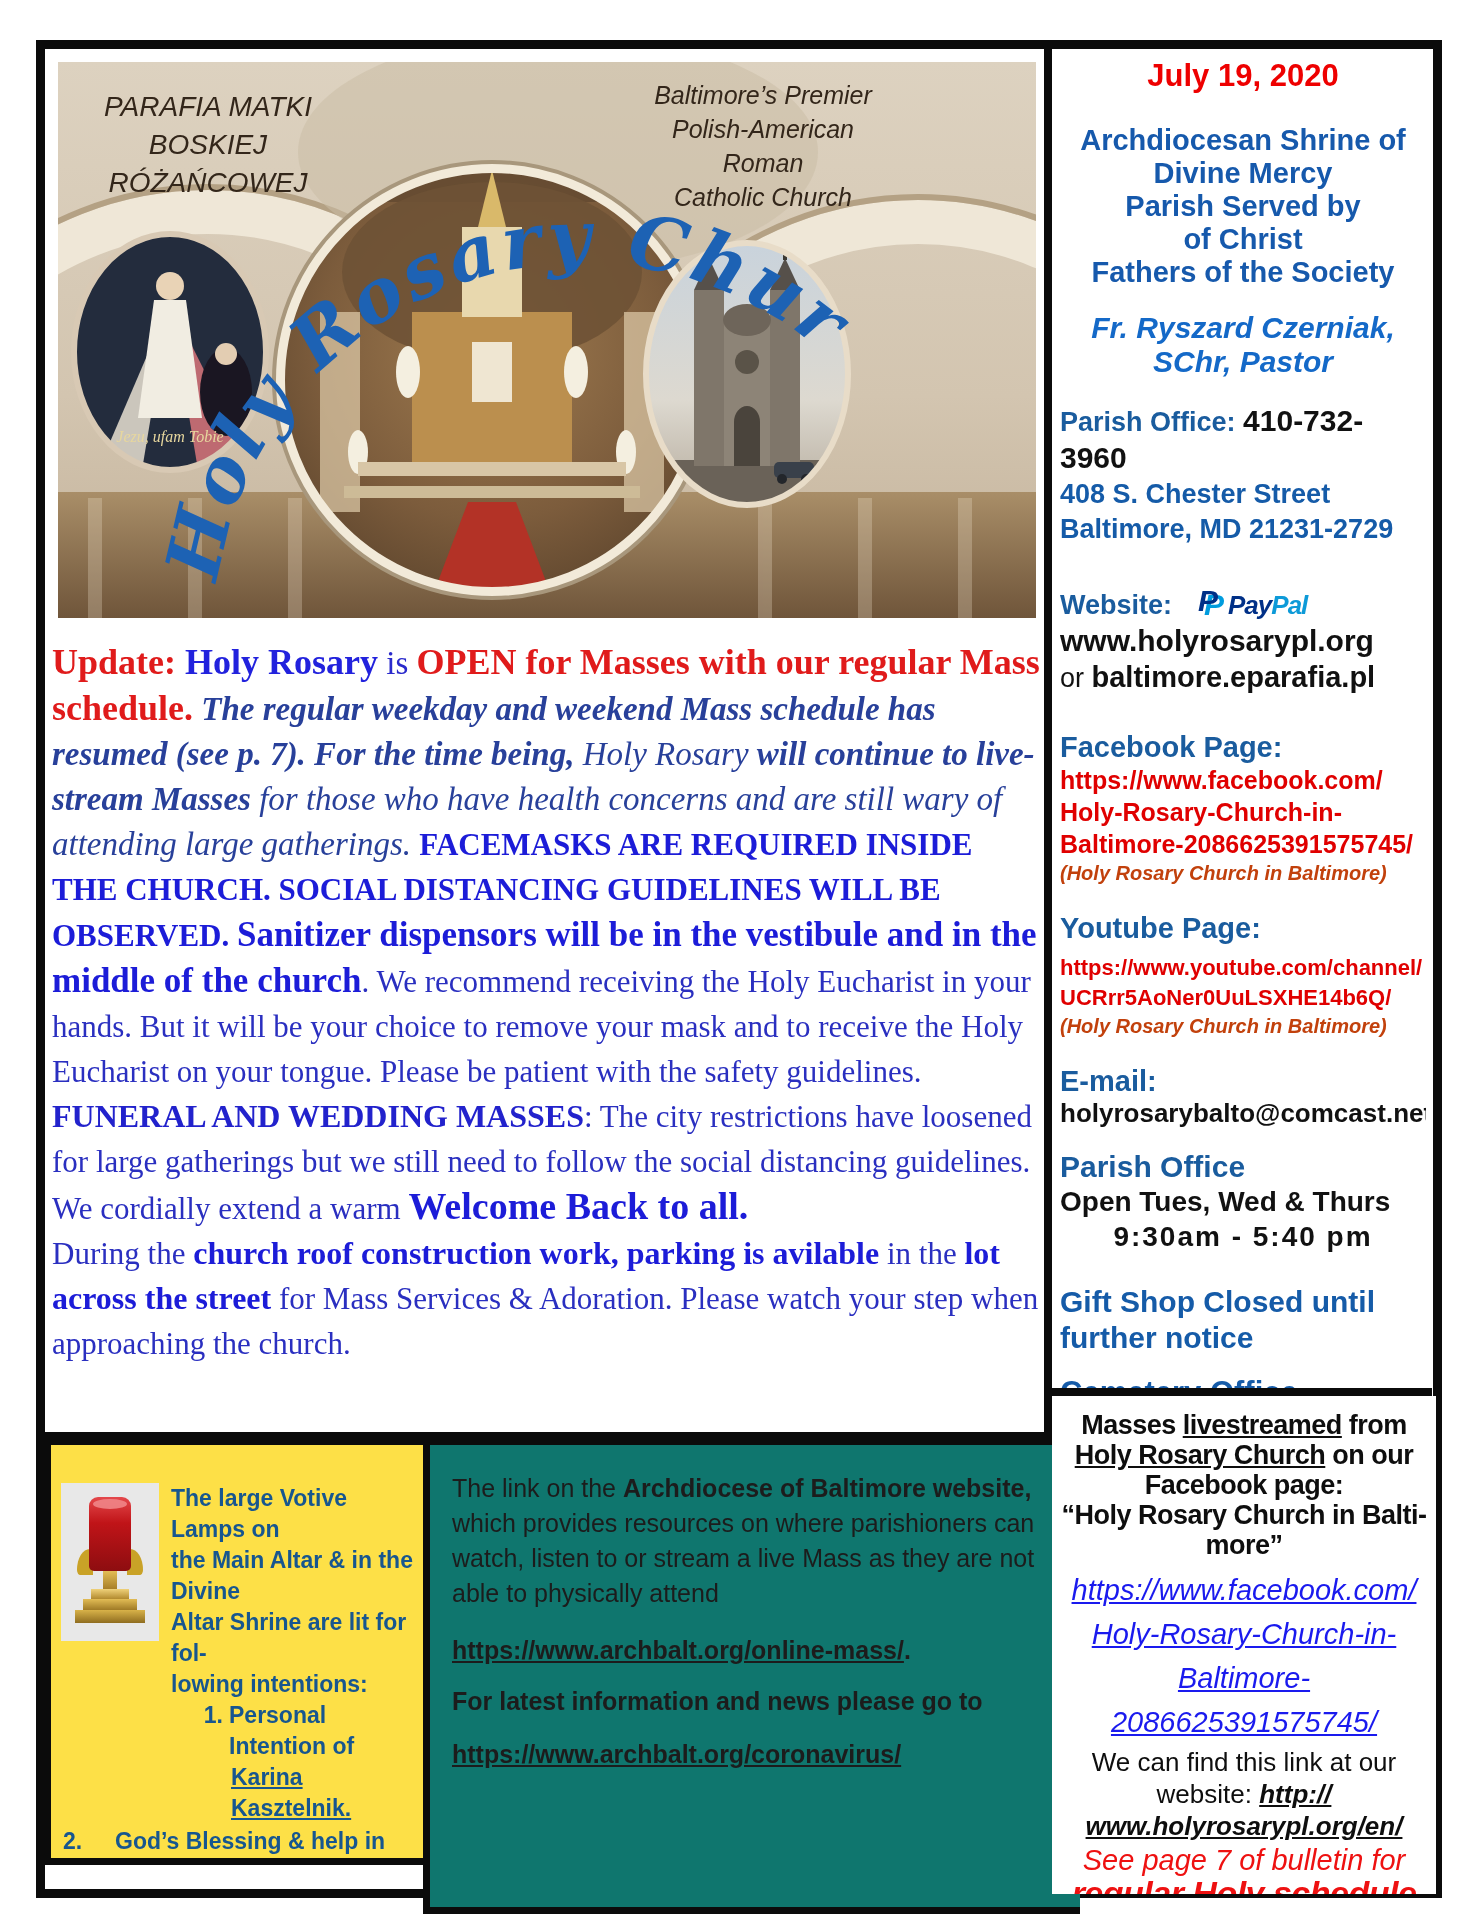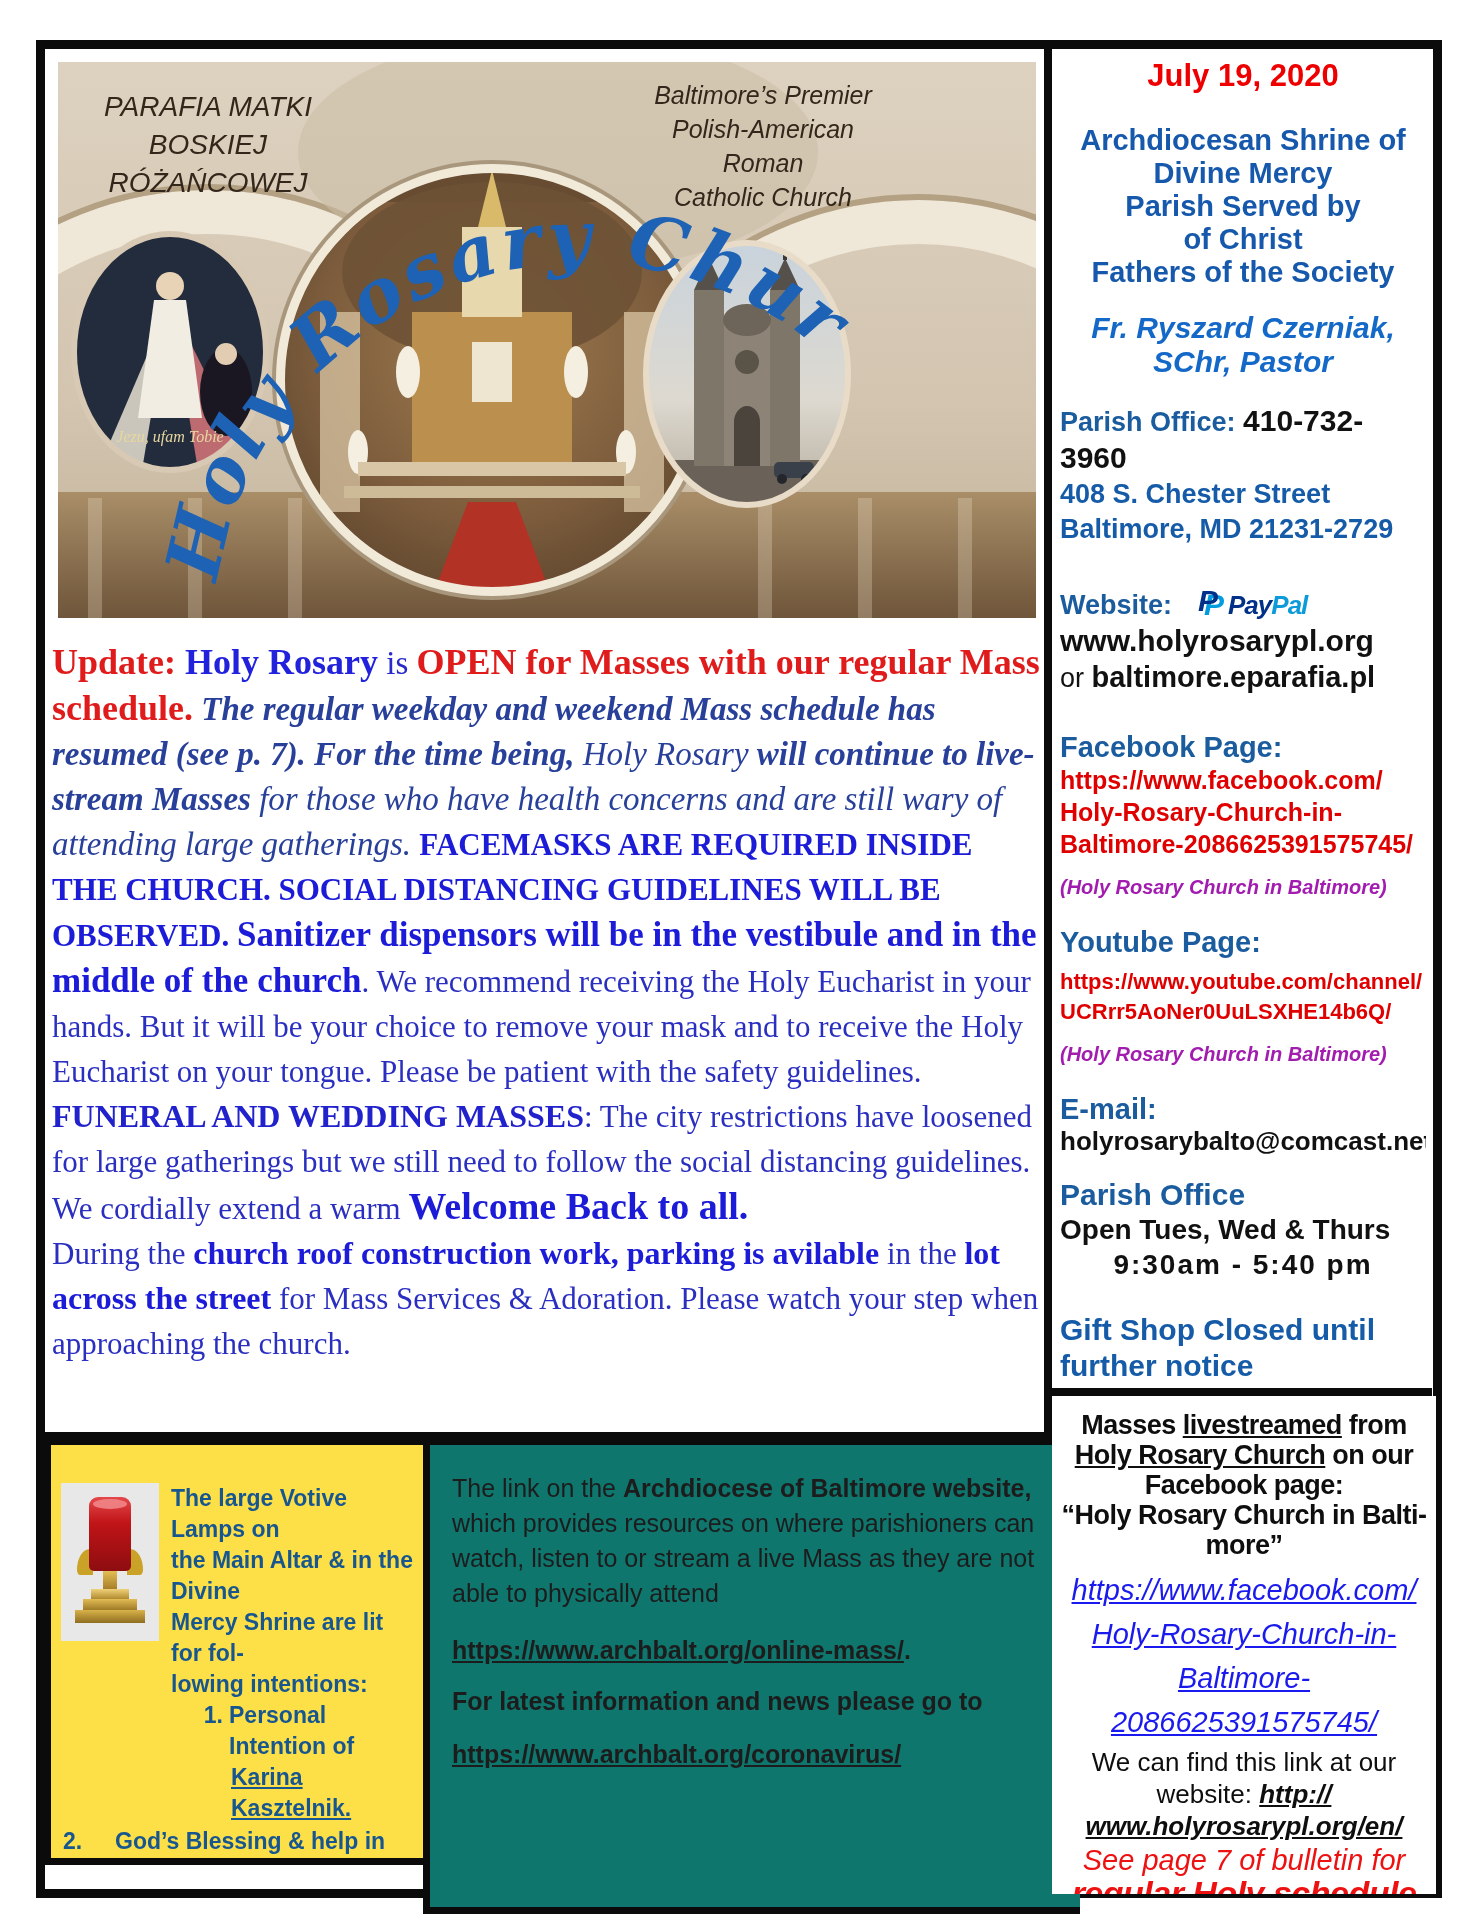--- a/index.html
+++ b/index.html
@@ -33,21 +33,21 @@
   .paypal{display:inline-block;margin-left:26px;font-style:italic;font-weight:bold;font-size:26px;letter-spacing:-1px;}
   .pp-mark{display:inline-block;position:relative;width:30px;height:30px;vertical-align:-4px;}
   .pp-mark span{position:absolute;font-style:italic;font-weight:bold;font-size:30px;line-height:30px;}
   .pp-back{color:#009cde;left:6px;top:2px;}
   .pp-front{color:#003087;left:0;top:-2px;}
   .pay{color:#003087;} .pal{color:#0d9ad8;}
   .sb-sec{margin-top:26px;}
   .sb-h{color:#1a5c9e;font-weight:bold;font-size:29px;line-height:34px;}
   .redlink{color:#e00000;font-weight:bold;font-size:25px;line-height:32px;}
   .redlink-sm{color:#e00000;font-weight:bold;font-size:22px;line-height:30px;}
-  .note{margin-top:16px;color:#a21caf;font-weight:bold;font-style:italic;font-size:20px;}
+  .note{margin-top:2px;color:#c2410c;font-weight:bold;font-style:italic;font-size:20px;}
   .sb-email-val{font-weight:bold;font-size:26px;color:#111;}
   .sb-hours{margin-top:20px;font-size:28px;line-height:35px;}
   .hours-time{text-align:center;font-weight:bold;letter-spacing:2px;}
   .sb-gift{margin-top:30px;color:#155ba8;font-weight:bold;font-size:30px;line-height:36px;}
   .sb-cem{margin-top:18px;}
   .cem-title{color:#155ba8;font-weight:bold;font-size:31px;line-height:38px;}
 
   
   .update{position:absolute;left:52px;top:640px;width:992px;height:790px;
           font-family:"Liberation Serif", serif;font-size:31px;line-height:45px;color:#2a2fc0;}
@@ -334,21 +334,21 @@
           <div class="arm-r"></div>
         <div class="glass"></div>
           <div class="stem"></div>
         <div class="base1"></div>
           <div class="base2"></div>
           <div class="base3"></div>
       </div>
       <div class="votive-intro vt">
         <div>The large Votive Lamps on</div>
         <div>the Main Altar &amp; in the  Divine</div>
-        <div>Mercy Shrine are lit for fol-</div>
+        <div>Altar Shrine are lit for fol-</div>
         <div>lowing intentions:</div>
         <div class="i1row">
           <span class="vnum" style="text-align:right;padding-right:6px;">1.</span>
           <span class="i1cont">
             <div>Personal Intention of</div>
             <div>Karina Kasztelnik.</div>
           </span>
         </div>
       </div>
     </div>

